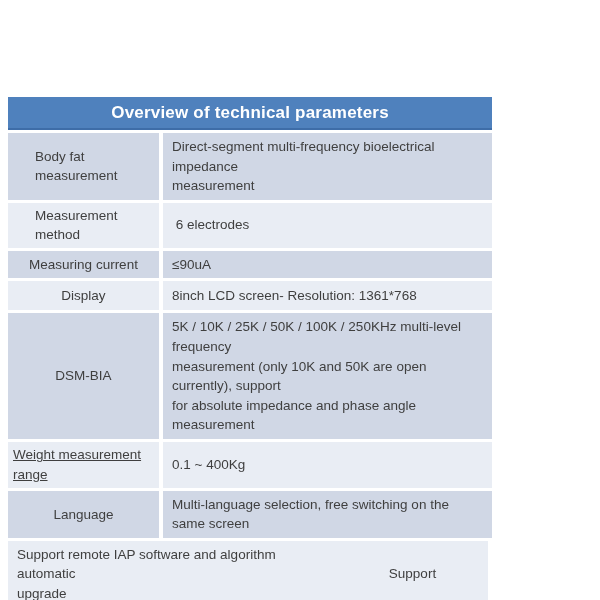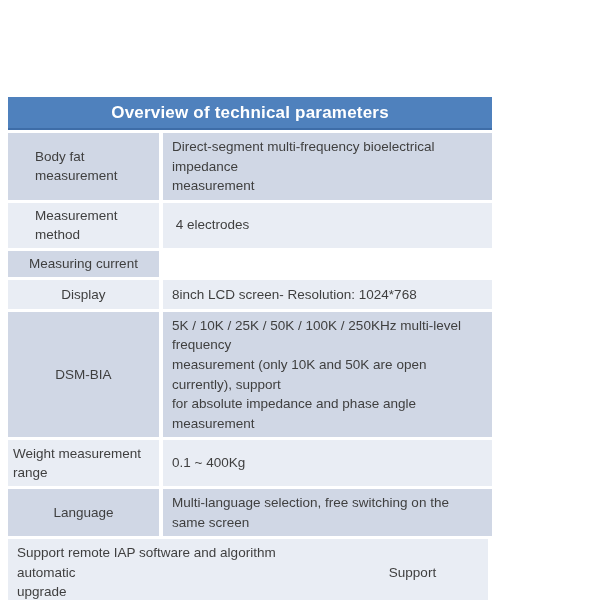--- a/index.html
+++ b/index.html
@@ -78,48 +78,49 @@
   .rows .row:nth-child(5){min-height:56px;}
   .rows .row:nth-child(6){min-height:46px;}
   .rows .row:nth-child(7){min-height:27px;}
   .rows .row:nth-child(8){min-height:45px;}
   .rows .row:nth-child(9){min-height:50px;}
   .rows .row:nth-child(1) .label,
   .rows .row:nth-child(2) .label{
     justify-content:flex-start;text-align:left;padding-left:27px;
   }
   .rows .row:nth-child(6) .label{
-    justify-content:flex-start;text-align:left;padding-left:5px;
+    justify-content:flex-start;text-align:left;padding-left:5px;text-decoration:underline;
   }
 </style>
 </head>
 <body>
 
 <div class="spec-table">
   <div class="table-header">
     <span class="title">Overview of technical parameters</span>
   </div>
   <div class="rows">
       <div class="row band-dark">
         <div class="cell label">Body fat
 measurement</div>
         <div class="cell value">Direct-segment multi-frequency bioelectrical impedance
 measurement</div>
       </div>
       <div class="row band-light">
         <div class="cell label">Measurement
 method</div>
-        <div class="cell value"> 4 electrodes</div>
+        <div class="cell value"> 6 electrodes</div>
       </div>
       <div class="row band-dark">
         <div class="cell label">Measuring current</div>
+        <div class="cell value">≤90uA</div>
       </div>
       <div class="row band-light">
         <div class="cell label">Display</div>
-        <div class="cell value">8inch LCD screen- Resolution: 1024*768</div>
+        <div class="cell value">8inch LCD screen- Resolution: 1361*768</div>
       </div>
       <div class="row band-dark">
         <div class="cell label">DSM-BIA</div>
         <div class="cell value">5K / 10K / 25K / 50K / 100K / 250KHz multi-level frequency
 measurement (only 10K and 50K are open currently), support
 for absolute impedance and phase angle measurement</div>
       </div>
       <div class="row band-light">
         <div class="cell label">Weight measurement
 range</div>

